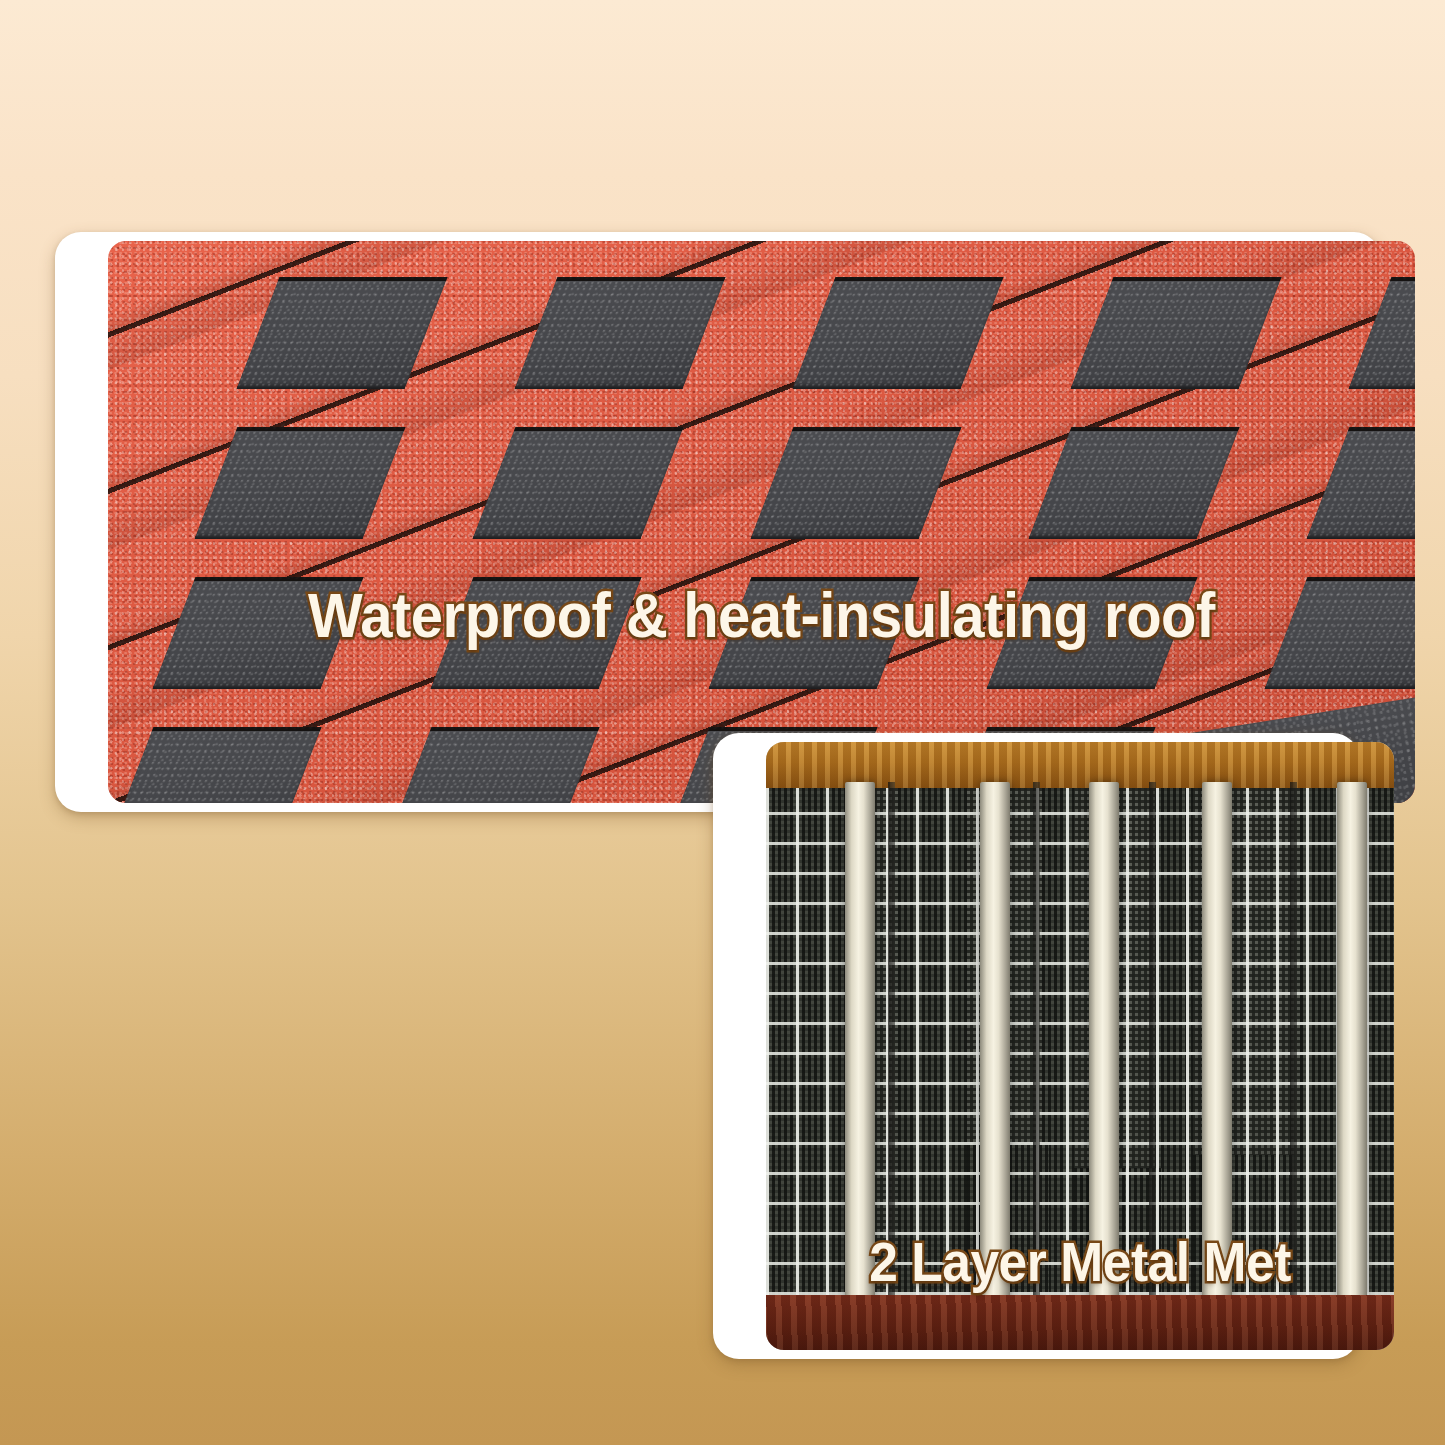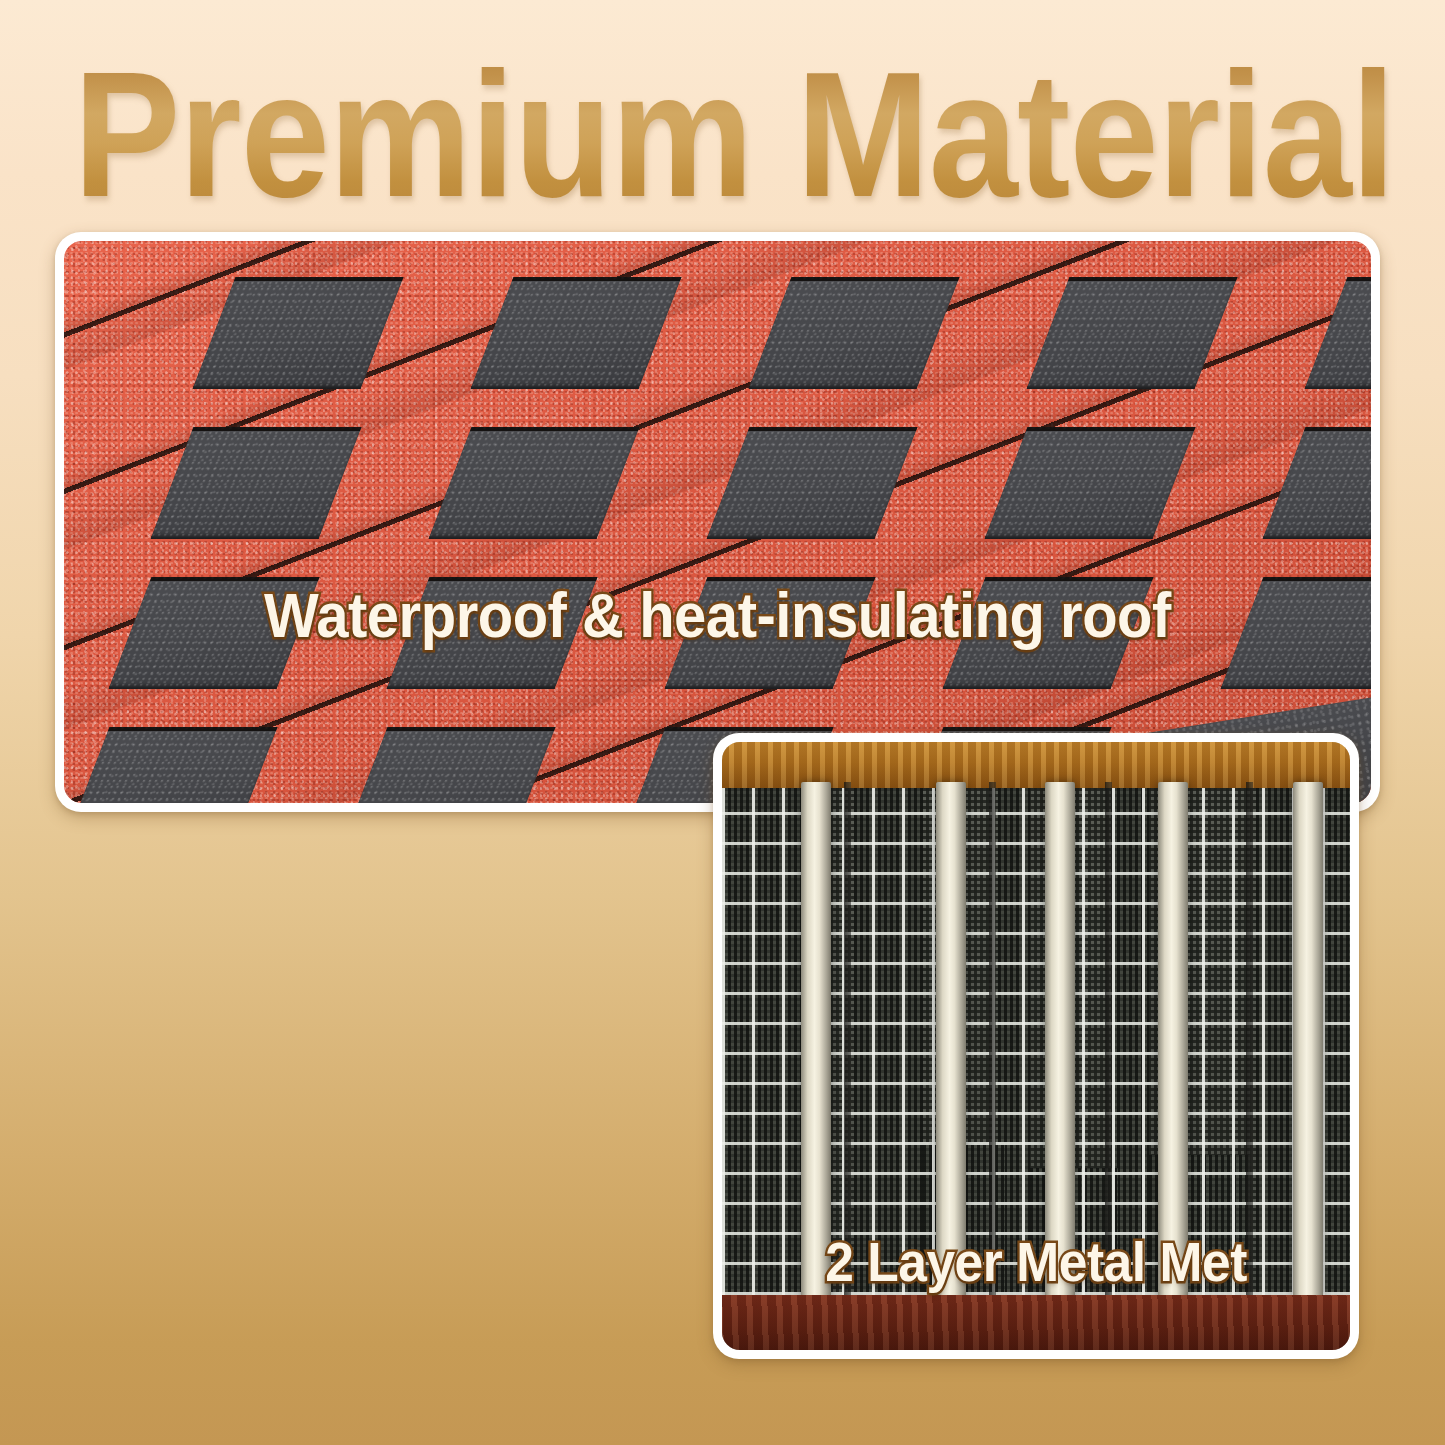--- a/index.html
+++ b/index.html
@@ -71,20 +71,21 @@
     box-sizing: border-box;
     box-shadow: 0 6px 16px rgba(120, 85, 40, 0.33),
                 0 2px 5px rgba(120, 85, 40, 0.22);
   }
   .card-inner {
     position: relative;
     width: 100%;
     height: 100%;
     border-radius: 18px;
     overflow: hidden;
+    margin-left: 44px;
   }
 
   #card-roof   { left: 55px;  top: 232px;  width: 1325px; height: 580px; }
   #card-pvc    { left: 78px;  top: 733px;  width: 612px;  height: 626px; z-index: 3; }
   #card-mesh   { left: 713px; top: 733px;  width: 646px;  height: 626px; z-index: 3; }
 
   
   .caption {
     position: absolute;
     left: 0;
@@ -342,23 +343,20 @@
     height: 86%;
     width: 7px;
     background: linear-gradient(90deg, rgba(20,20,18,.75), rgba(40,40,36,.55));
   }
 </style>
 </head>
 <body>
 
 <div class="poster">
 
-  <div class="title-wrap">
-    <span class="title">Premium Material</span>
-  </div>
 
   <div class="card" id="card-roof">
     <div class="card-inner">
 
       <div class="roof-photo">
         <div class="roof-courses"></div>
         <div class="roof-shadowband"></div>
 
         <div class="tab" style="left:150px;  top:36px;"></div>
         <div class="tab" style="left:428px;  top:36px;"></div>

